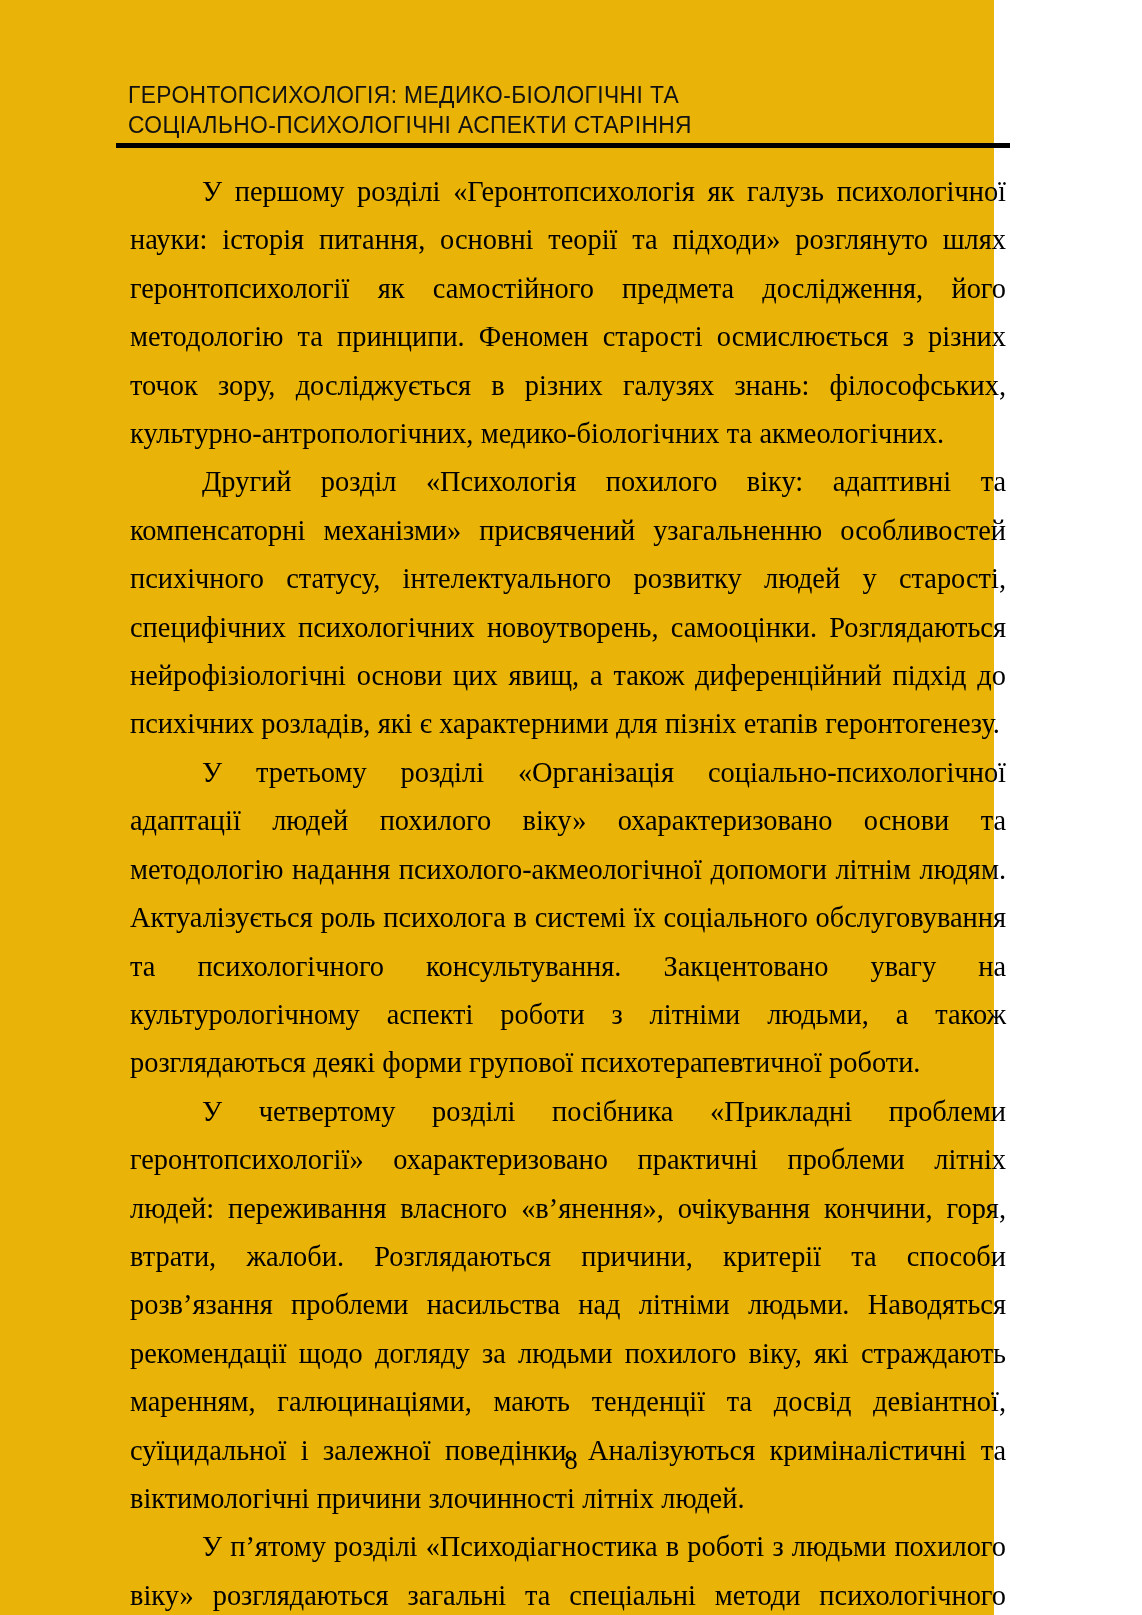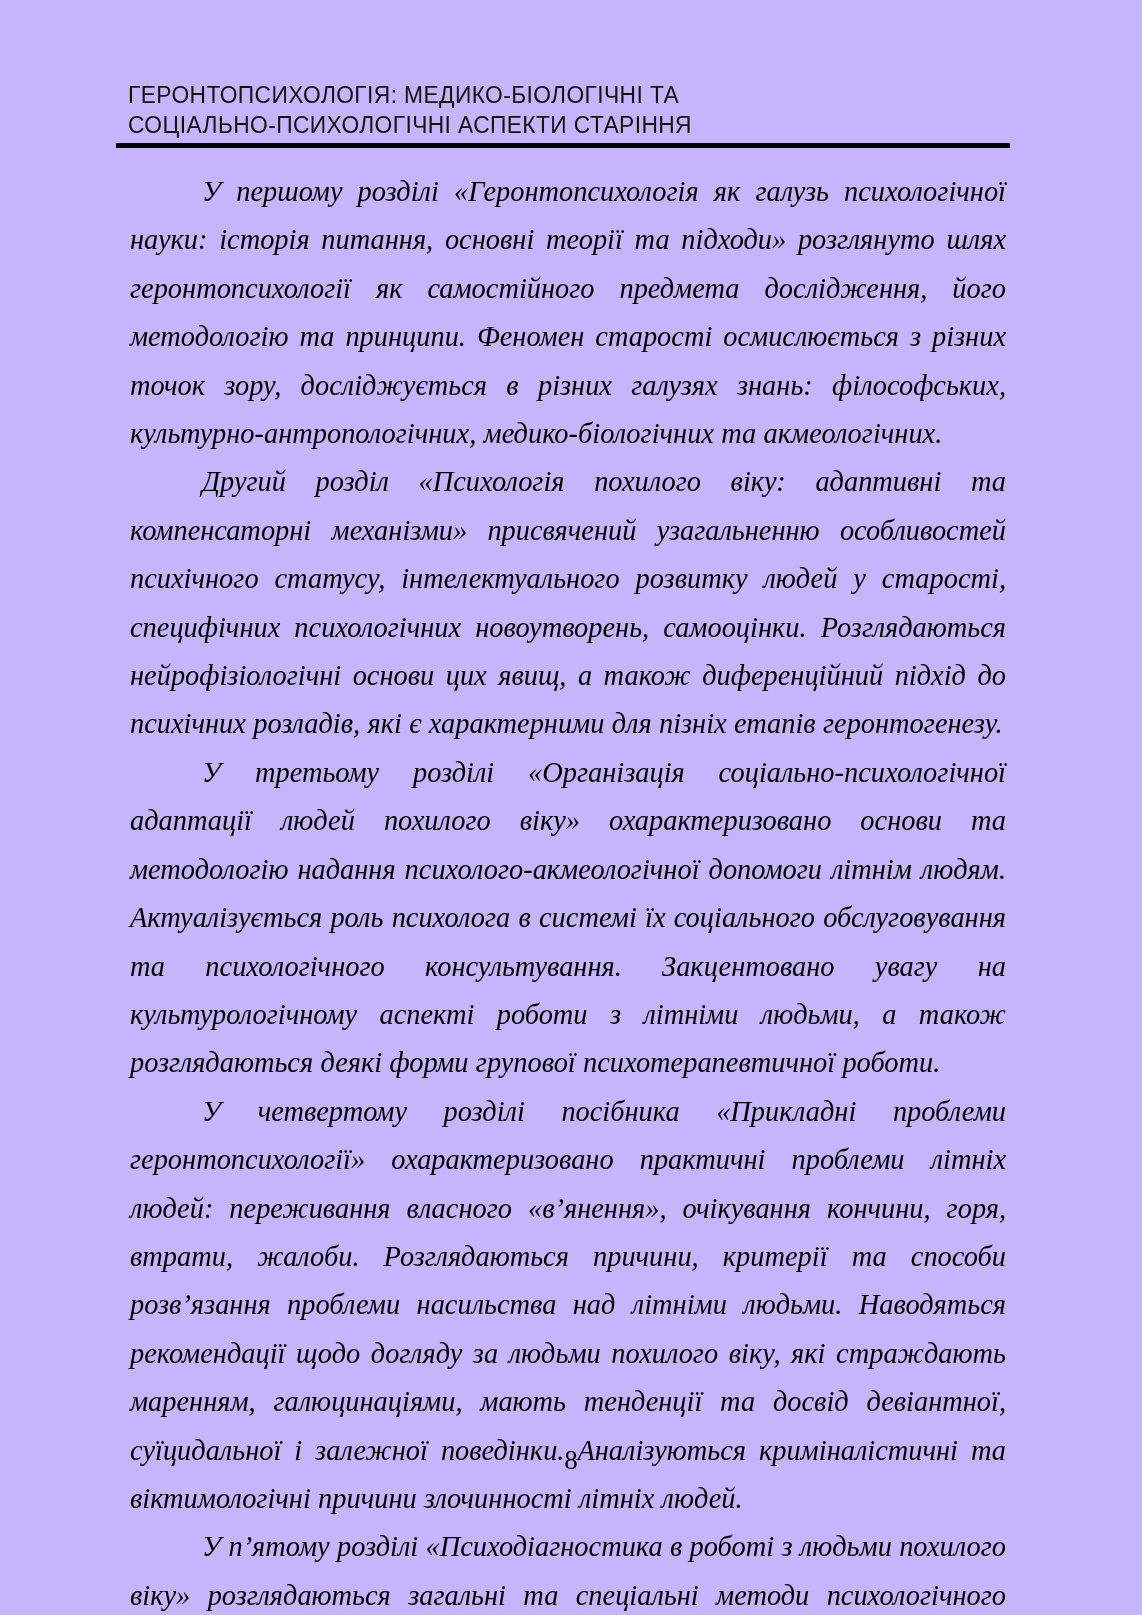--- a/index.html
+++ b/index.html
@@ -11,23 +11,23 @@
   body {
     width: 1142px;
     height: 1615px;
     overflow: hidden;
     font-family: "Liberation Serif", "DejaVu Serif", serif;
     color: #000000;
   }
 
   .page {
     position: relative;
-    width: 1142px;
+    width: 994px;
     height: 1615px;
-    background: #c4b5fd;
+    background: #eab308;
     box-sizing: border-box;
   }
 
   
   .running-header {
     position: absolute;
     left: 128px;
     top: 80px;
     width: 880px;
   }
@@ -65,21 +65,20 @@
     text-align: justify;
     text-justify: inter-word;
     text-indent: 72px;
     font-size: 28.4px;
     line-height: 48.4px;
     font-family: "Liberation Serif", "DejaVu Serif", serif;
     color: #000000;
     hyphens: none;
     -webkit-hyphens: none;
     word-spacing: 0.2px;
-    font-style: italic;
   }
 
   
 
   
   .page-number {
     position: absolute;
     left: 0;
     top: 1443px;
     width: 1142px;

